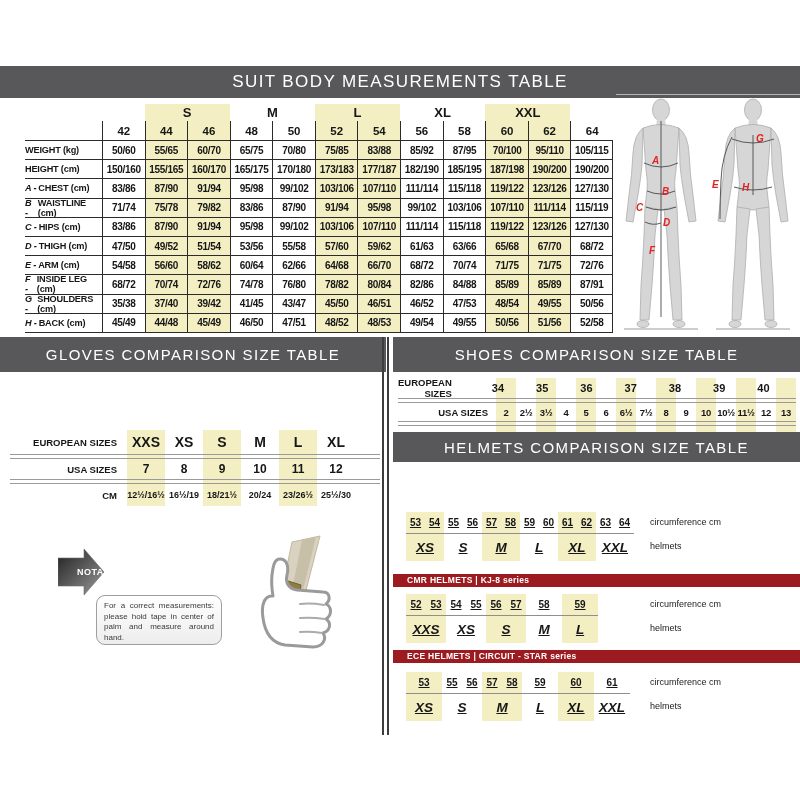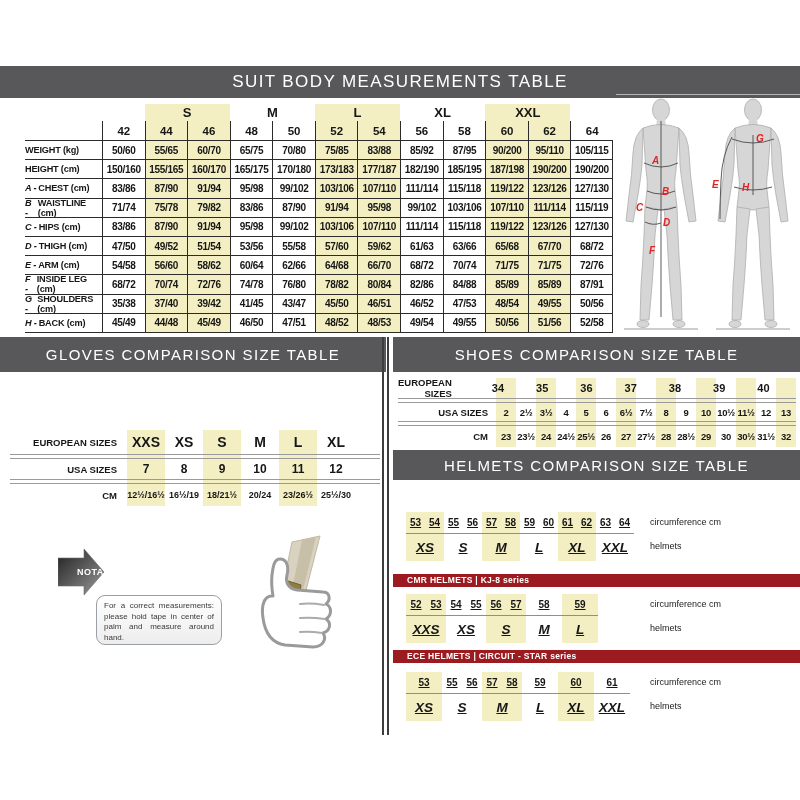--- a/index.html
+++ b/index.html
@@ -4,21 +4,21 @@
 <style>
   :root{ --bar:#58585a; --red:#9c1b20; --hl:#f3efc2; }
   html,body{margin:0;padding:0;background:#fff;}
   .page{position:relative;width:800px;height:800px;background:#fff;overflow:hidden;
         font-family:"Liberation Sans","DejaVu Sans",sans-serif;color:#161616;}
   .bar{position:absolute;background:var(--bar);color:#fff;display:flex;align-items:center;
        justify-content:center;letter-spacing:1.4px;font-weight:400;}
   .suit-bar{left:0;top:66px;width:800px;height:32px;font-size:17px;}
   .gloves-bar{left:0;top:337px;width:386px;height:35px;font-size:15px;}
   .shoes-bar{left:393px;top:337px;width:407px;height:35px;font-size:15px;}
-  .helmets-bar{left:393px;top:450px;width:407px;height:30px;font-size:15px;text-align:right;}
+  .helmets-bar{left:393px;top:432px;width:407px;height:30px;font-size:15px;text-align:right;}
   .vdiv{position:absolute;top:337px;height:398px;width:2px;background:#3d3d3d;}
   .v1{left:382px;}.v2{left:387px;}
 
   
   #suit-table{position:absolute;left:25px;top:104px;width:588px;display:grid;
               grid-template-columns:77px repeat(12,1fr);font-weight:bold;}
   #suit-table .sg{height:17px;display:flex;align-items:center;justify-content:center;font-size:13px;}
   #suit-table .sz{height:19px;display:flex;align-items:center;justify-content:center;
                   font-size:11.5px;border-left:1px solid #2b2b2b;}
   #suit-table .szl,#suit-table .sgl{border:none;}
@@ -113,21 +113,21 @@
       </div>
       <div class="dc">50/60</div>
       <div class="dc hl">55/65</div>
       <div class="dc hl">60/70</div>
       <div class="dc">65/75</div>
       <div class="dc">70/80</div>
       <div class="dc hl">75/85</div>
       <div class="dc hl">83/88</div>
       <div class="dc">85/92</div>
       <div class="dc">87/95</div>
-      <div class="dc hl">90/200</div>
+      <div class="dc hl">70/100</div>
       <div class="dc hl">95/110</div>
       <div class="dc lastcol">105/115</div>
       <div class="rl">
         <span>HEIGHT (cm)</span>
       </div>
       <div class="dc">150/160</div>
       <div class="dc hl">155/165</div>
       <div class="dc hl">160/170</div>
       <div class="dc">165/175</div>
       <div class="dc">170/180</div>

